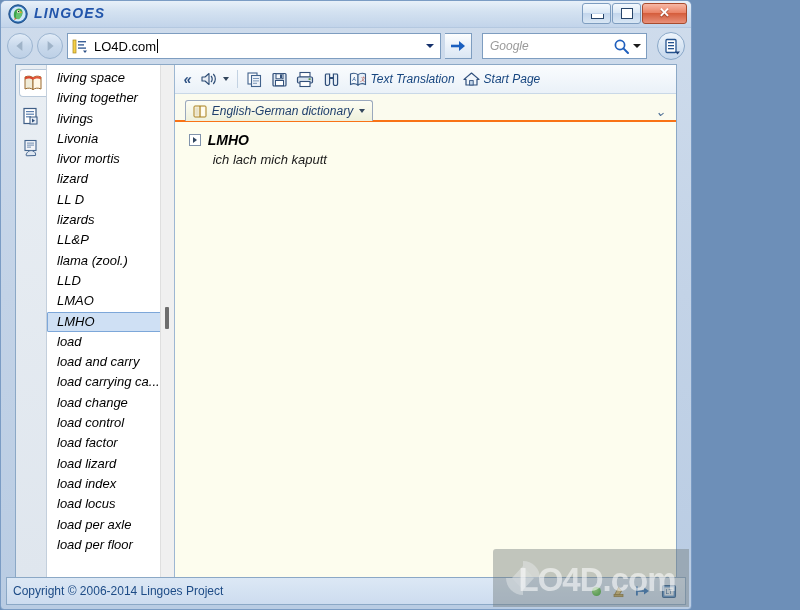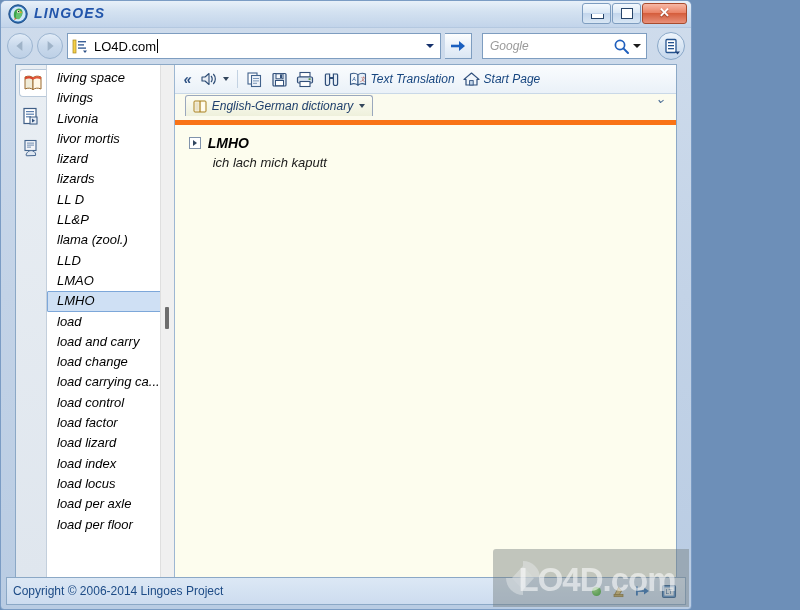--- a/index.html
+++ b/index.html
@@ -274,24 +274,24 @@
     width: 0; height: 0;
     border-left: 3px solid transparent;
     border-right: 3px solid transparent;
     border-top: 4px solid #33465c;
     margin-left: 1px;
   }
 
   #dictbar {
     flex: 0 0 26px;
     background: #fbfbee;
-    display: flex; align-items: flex-start;
+    display: flex; align-items: flex-end;
     padding: 0 6px 0 10px;
     position: relative;
-    border-bottom: 5px solid #f97316;
+    border-bottom: 2px solid #f97316;
   }
   #dicttab {
     height: 20px;
     display: flex; align-items: center; gap: 5px;
     padding: 0 7px;
     background: linear-gradient(to bottom, #fdfdf3 0%, #eef0dc 100%);
     border: 1px solid #9aa8bd;
     border-bottom: none;
     border-radius: 3px 3px 0 0;
     font-size: 12px; color: #20406d;
@@ -494,35 +494,36 @@
             <rect x="6" y="8.6" width="4" height="1"></rect>
           </g>
           <path d="M5 17 C6 13.5 9 12 11.5 12.8 C14 13.6 15 15.6 14.5 17.5 L5.5 17.8z" fill="#dfe7f1" stroke="#44658e" stroke-width="1"></path>
         </svg>
       </div>
     </div>
 
     <div id="wordlist-wrap">
       <div id="wordlist">
           <div class="word">living space</div>
+          <div class="word">living together</div>
           <div class="word">livings</div>
           <div class="word">Livonia</div>
           <div class="word">livor mortis</div>
           <div class="word">lizard</div>
+          <div class="word">LL D</div>
           <div class="word">lizards</div>
-          <div class="word">LL D</div>
           <div class="word">LL&amp;P</div>
           <div class="word">llama (zool.)</div>
           <div class="word">LLD</div>
           <div class="word">LMAO</div>
           <div class="word selected">LMHO</div>
           <div class="word">load</div>
           <div class="word">load and carry</div>
+          <div class="word">load carrying ca...</div>
           <div class="word">load change</div>
-          <div class="word">load carrying ca...</div>
           <div class="word">load control</div>
           <div class="word">load factor</div>
           <div class="word">load lizard</div>
           <div class="word">load index</div>
           <div class="word">load locus</div>
           <div class="word">load per axle</div>
           <div class="word">load per floor</div>
         </div>
       <div id="list-scroll">
         <div id="list-thumb"></div>

